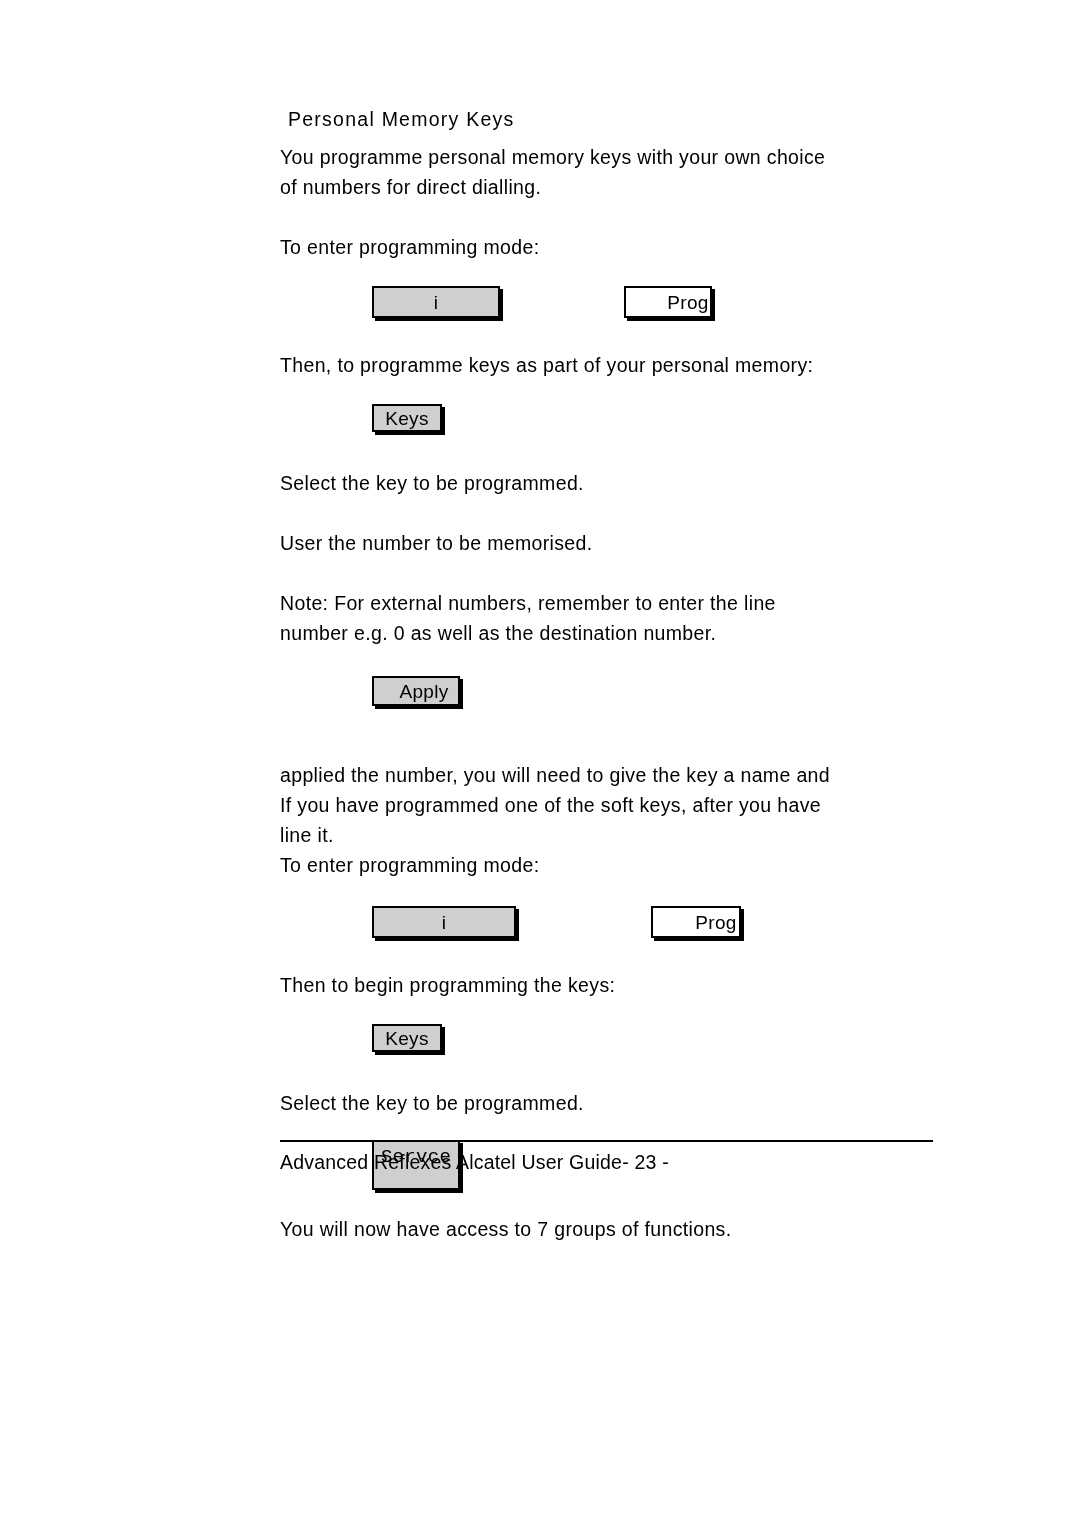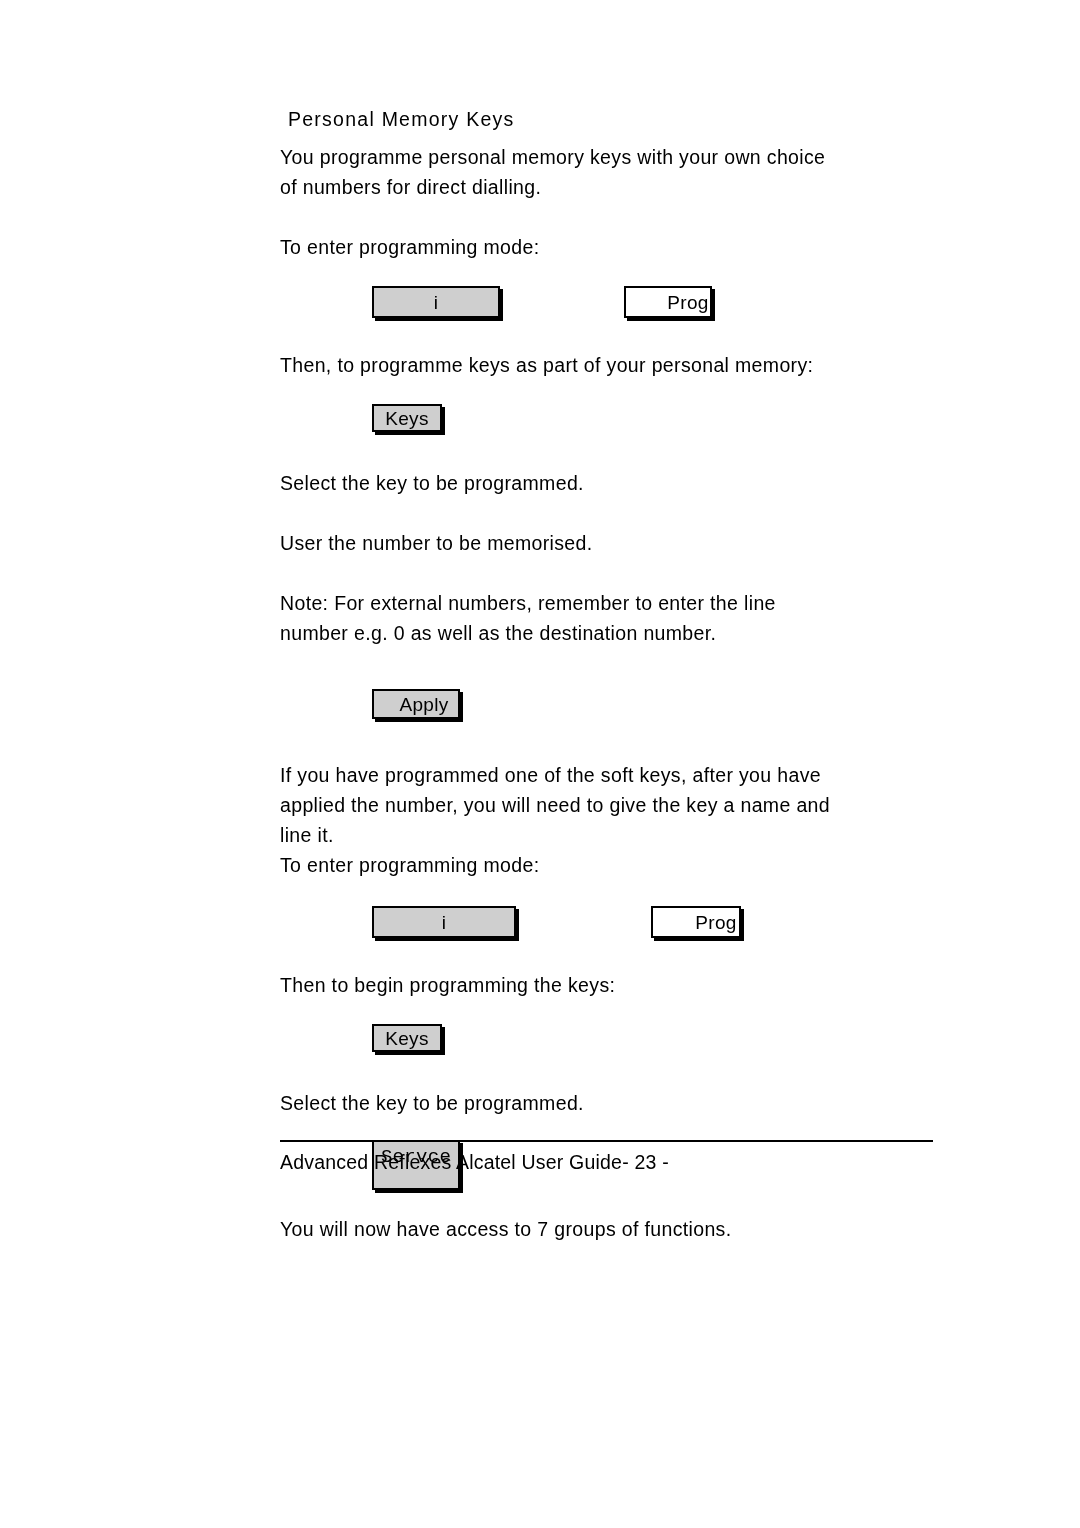--- a/index.html
+++ b/index.html
@@ -85,21 +85,21 @@
     line-height: 23px;
     word-break: break-all;
   }
 
   
   .key-i-1  { left: 92px;  top: 0px;  width: 128px; height: 32px; }
   .key-prog-1 { left: 344px; top: 0px; width: 88px; height: 32px; }
 
   .key-keys-1 { left: 92px; top: 0px; width: 70px; height: 28px; }
 
-  .key-apply  { left: 92px; top: 17px; width: 88px; height: 30px; padding-left: 16px; }
+  .key-apply  { left: 92px; top: 4px; width: 88px; height: 30px; padding-left: 16px; }
 
   .key-i-2  { left: 92px;  top: 0px;  width: 144px; height: 32px; }
   .key-prog-2 { left: 371px; top: 0px; width: 90px; height: 32px; }
 
   .key-keys-2 { left: 92px; top: 0px; width: 70px; height: 28px; }
 
   .key-servce { left: 92px; top: 0px; width: 88px; height: 50px; font-family: Liberation Mono, monospace; }
 
   
   .footer {
@@ -171,22 +171,22 @@
     <div class="para">number e.g. 0 as well as the destination number.</div>
 
     <div class="spacer-btn-top"></div>
 
     <div class="key-row">
       <div class="key key-apply">Apply</div>
     </div>
 
     <div style="height:52px"></div>
 
+    <div class="para">applied the number, you will need to give the key a name and</div>
     <div class="para">If you have programmed one of the soft keys, after you have</div>
-    <div class="para">applied the number, you will need to give the key a name and</div>
     <div class="para">line it.</div>
 
 
     <div class="para">To enter programming mode:</div>
 
     <div style="height:26px"></div>
 
     <div class="key-row">
       <div class="key key-i-2">i</div>
       <div class="key white key-prog-2">Prog</div>

